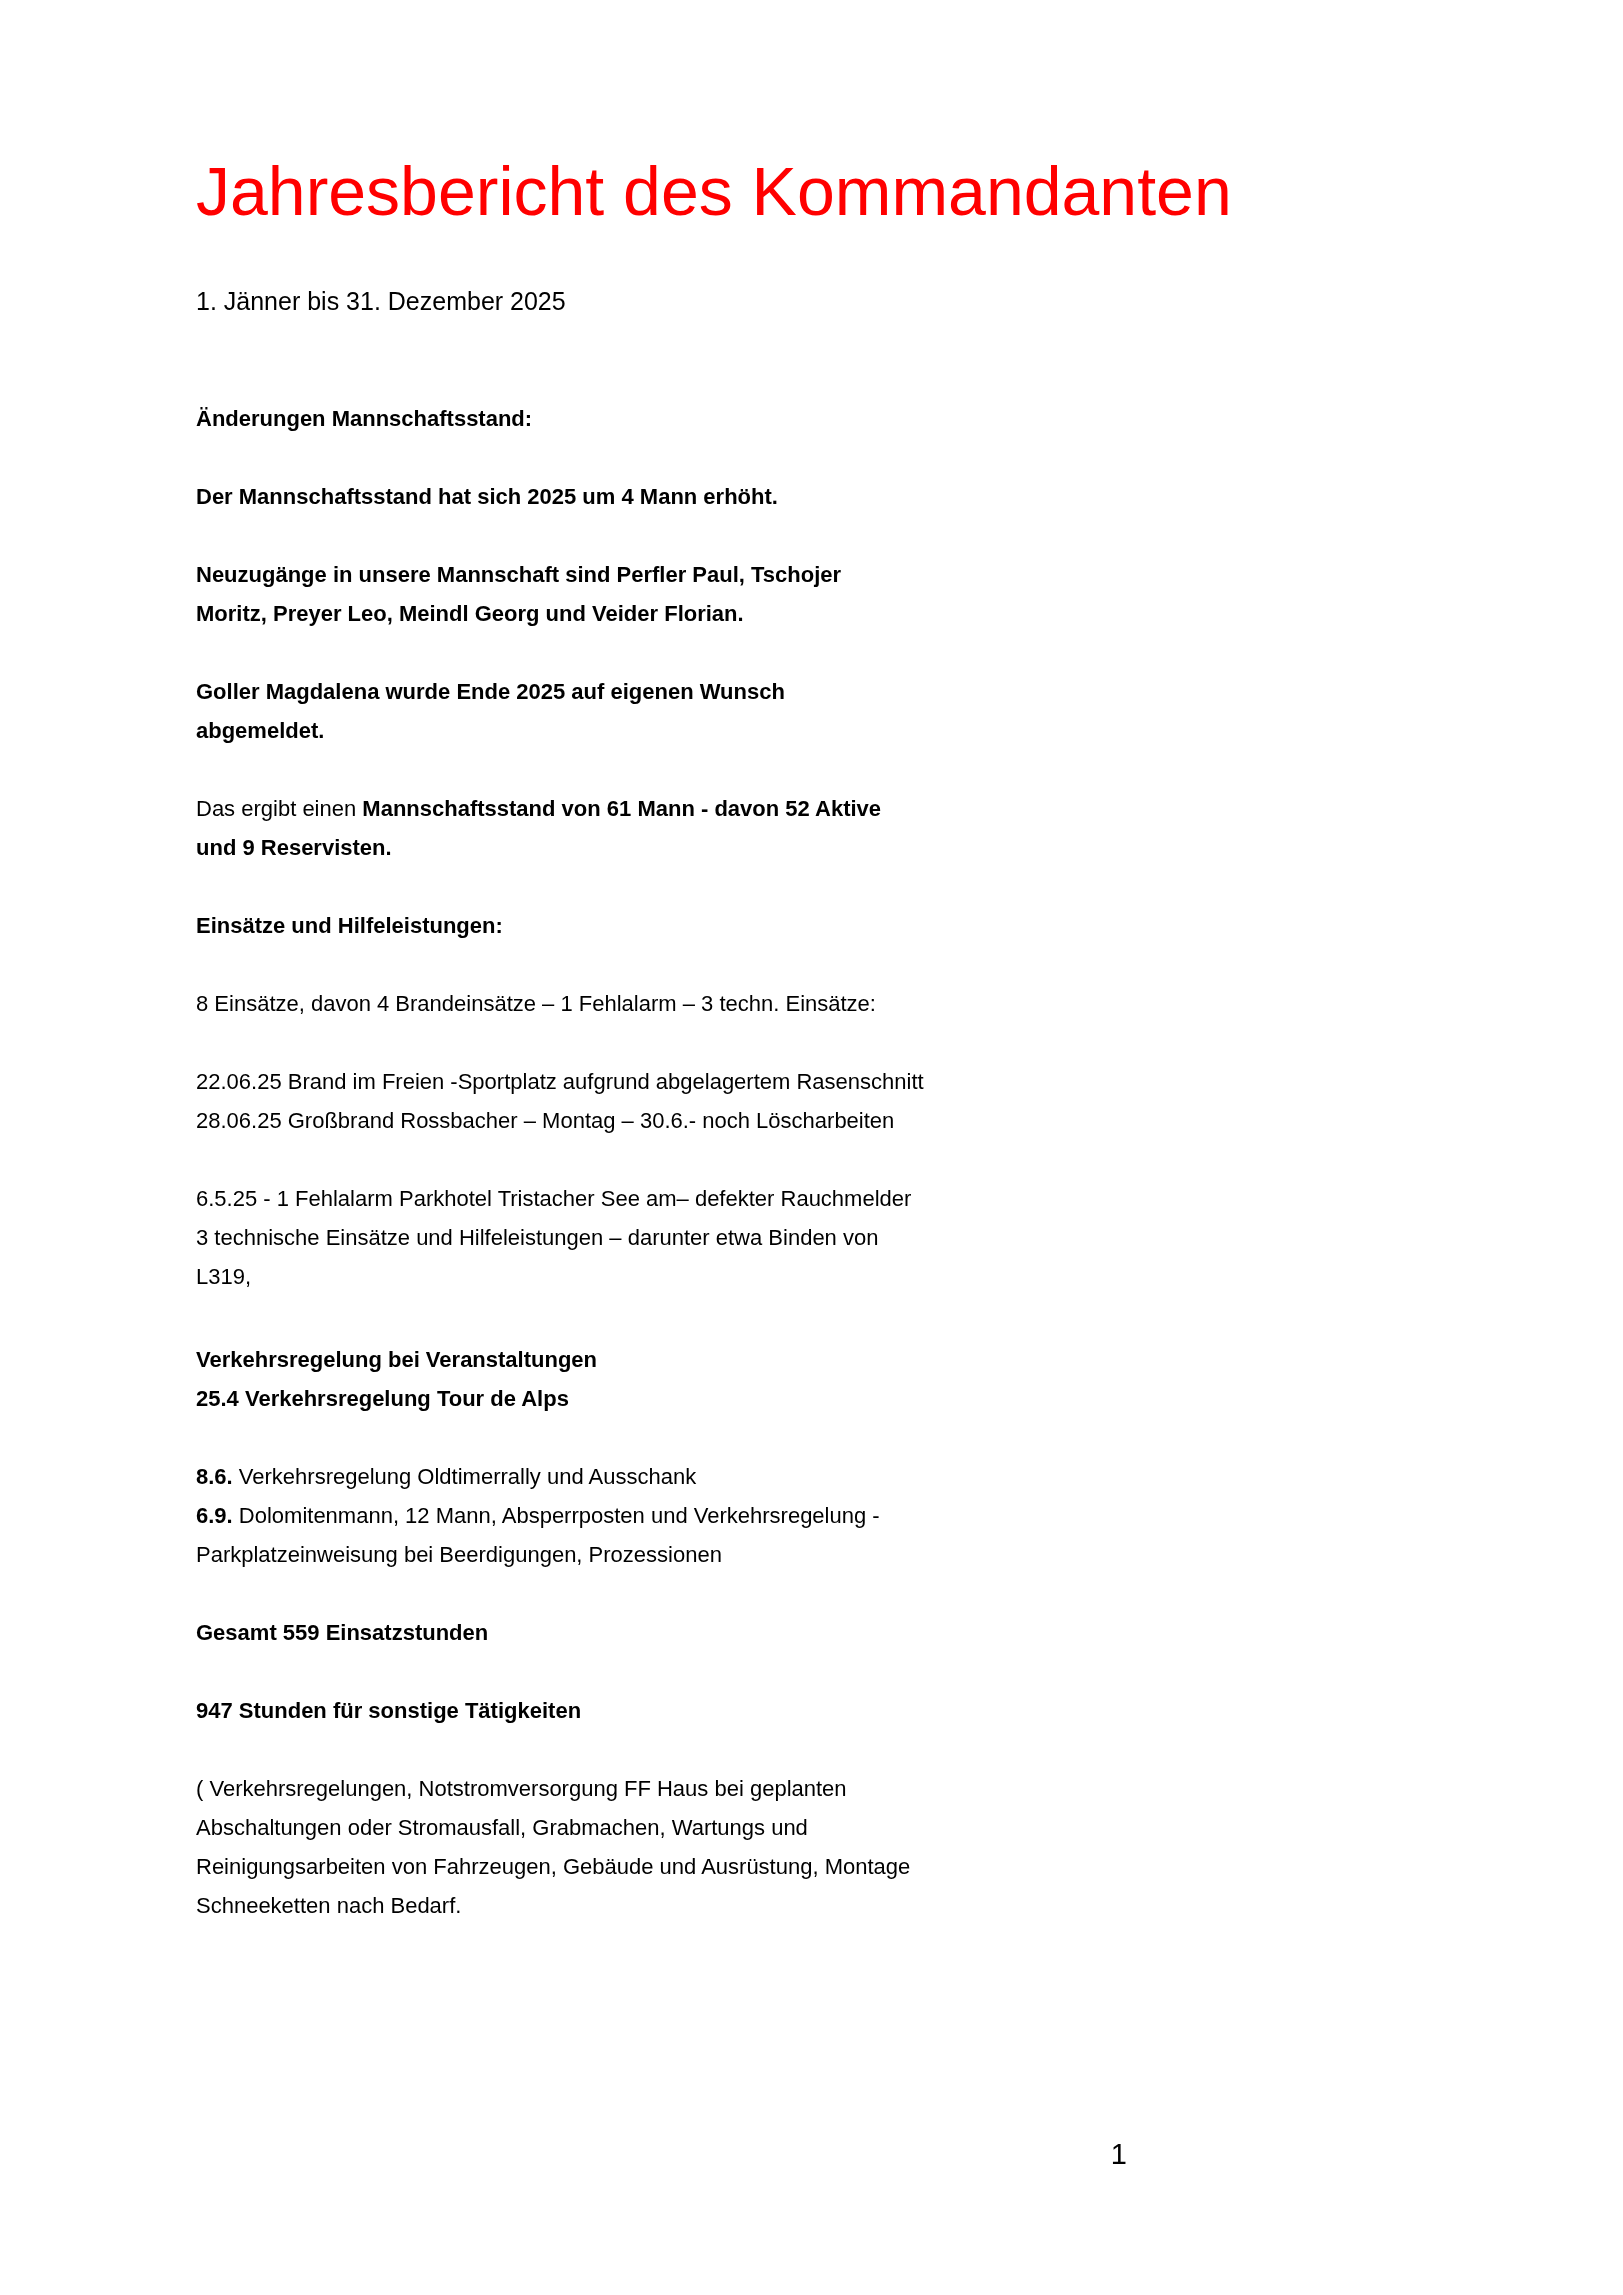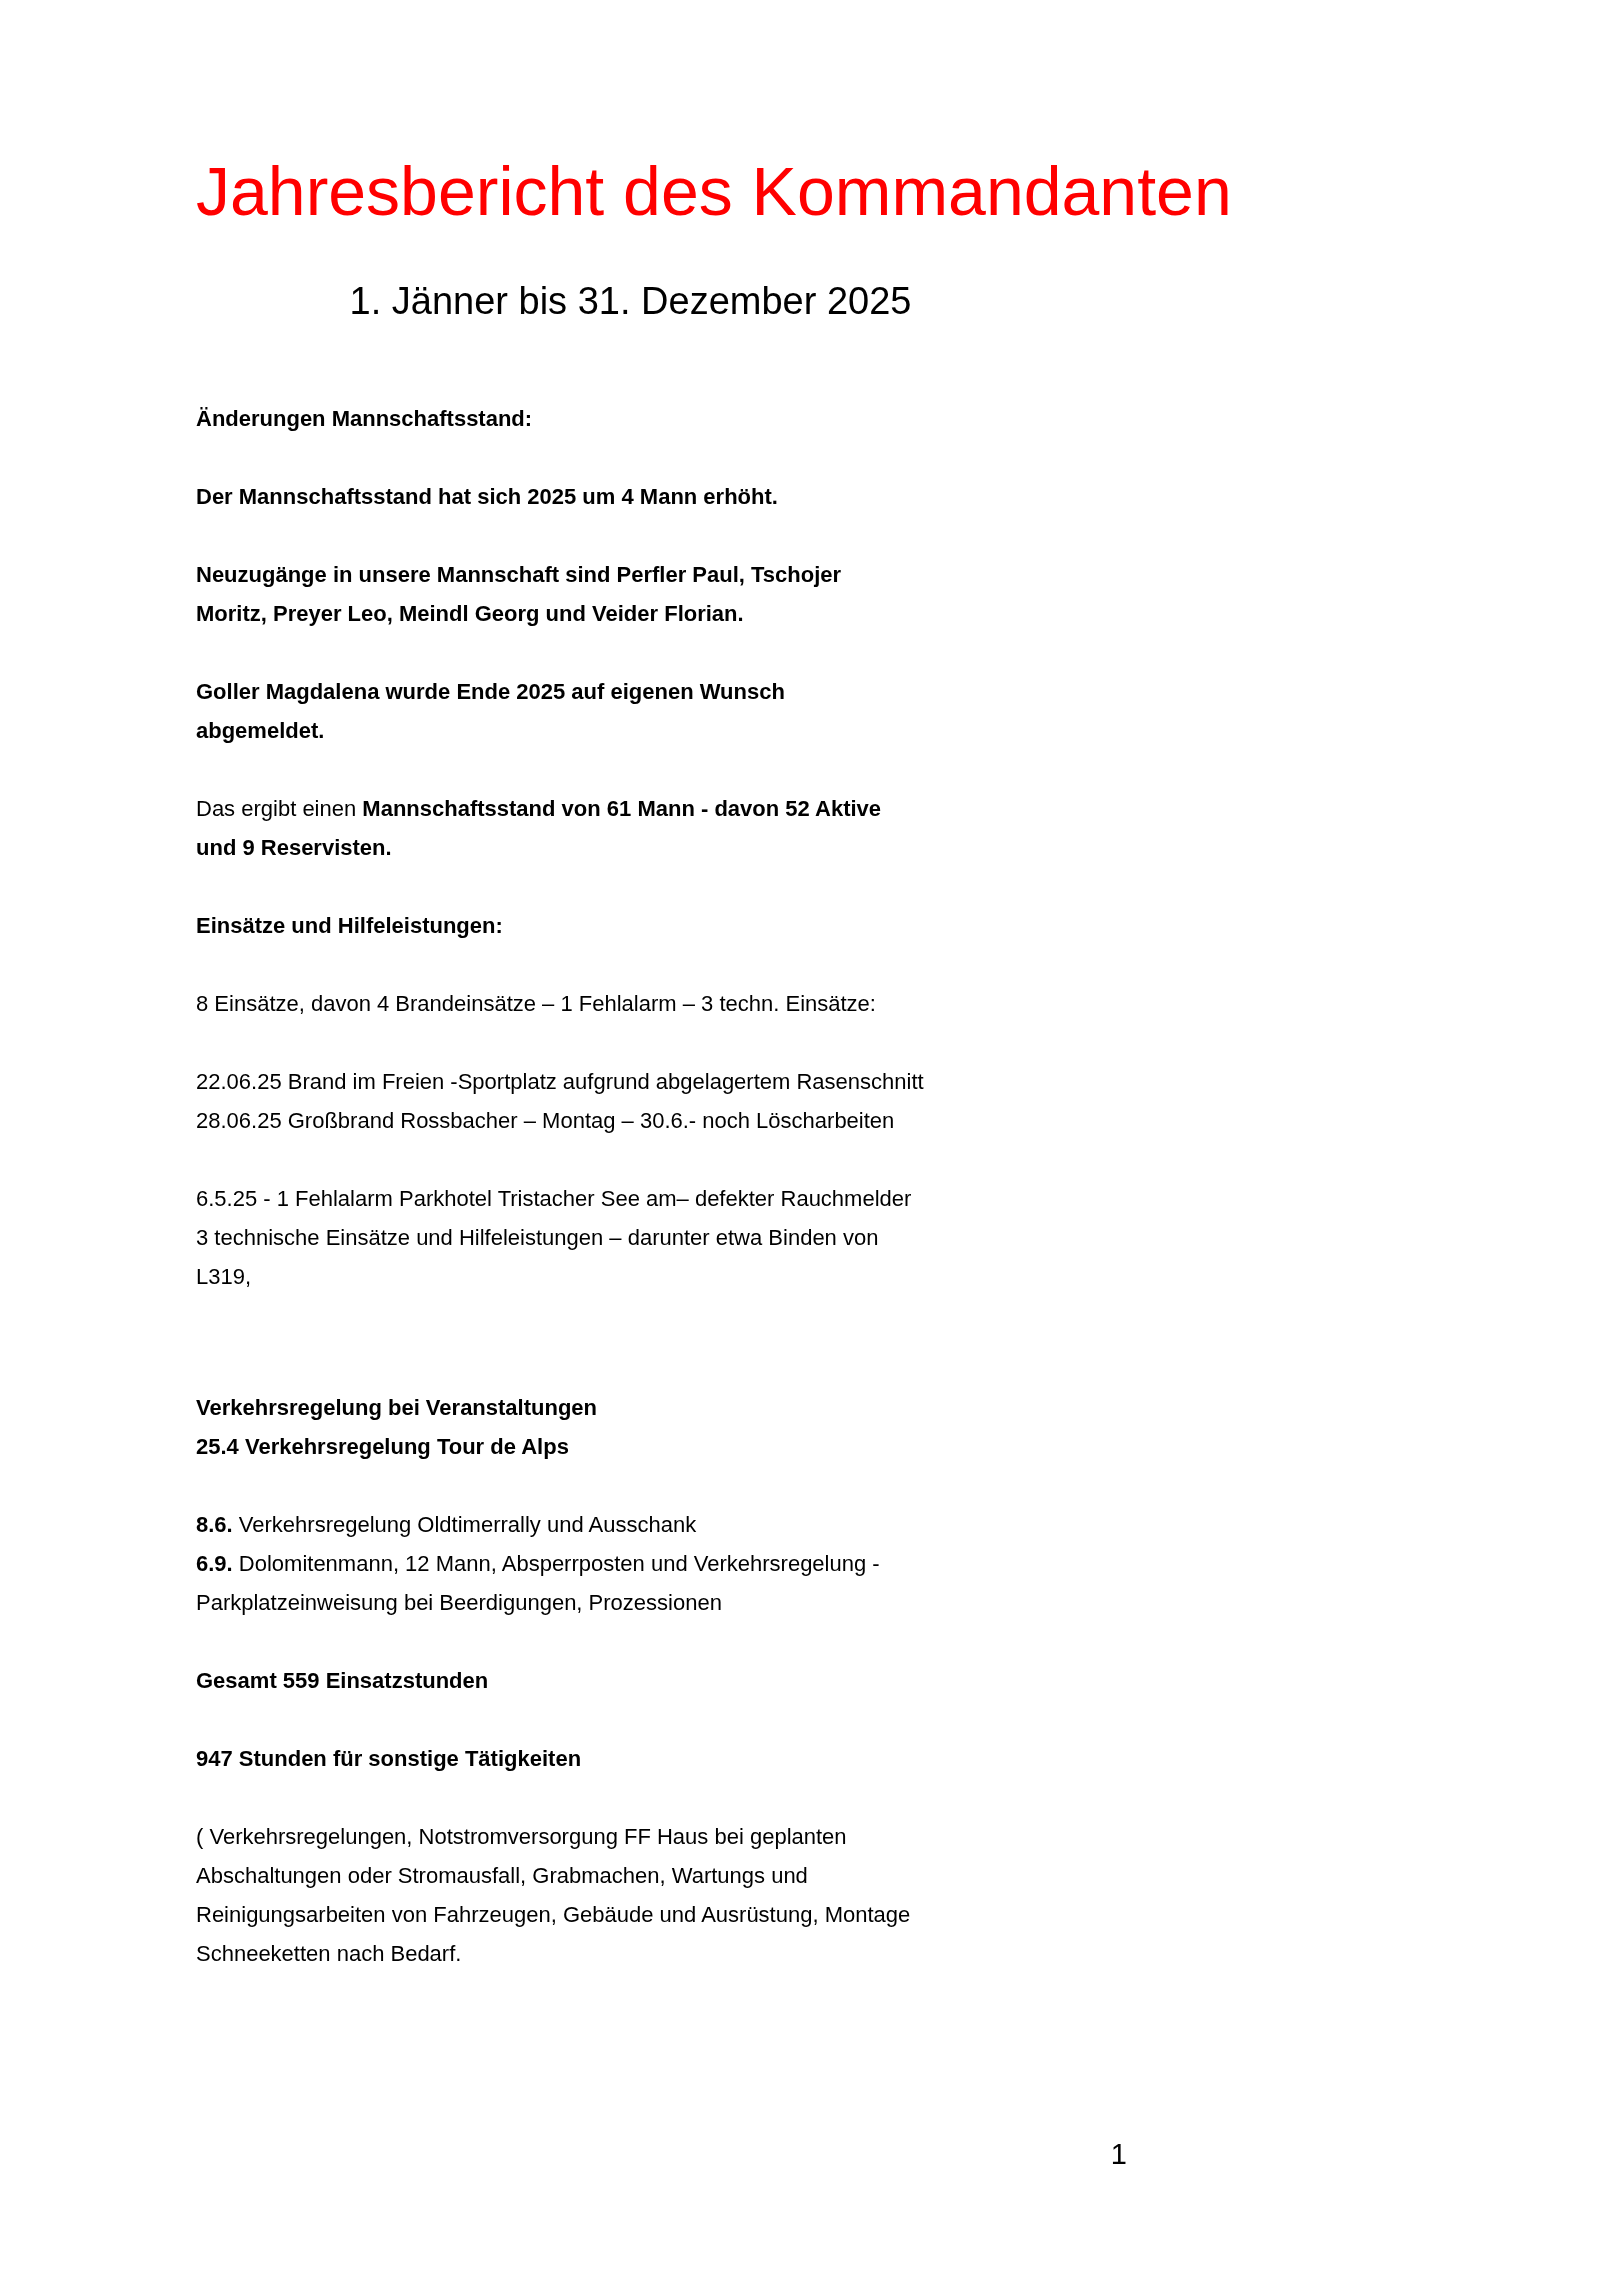--- a/index.html
+++ b/index.html
@@ -16,31 +16,30 @@
   }
   .title {
     margin: 0;
     font-size: 68px;
     line-height: 85px;
     font-weight: 400;
     text-align: center;
     white-space: nowrap;
   }
   .subtitle {
-    font-size: 38px;
+    font-size: 25px;
     line-height: 39px;
-    text-align: center;
     margin: 48px 65px 78px 0;
   }
   .para {
     font-size: 22px;
     line-height: 39px;
     margin: 0 0 39px 0;
   }
-  .para.gap2 { margin-bottom: 92px; }
+  .para.gap2 { margin-bottom: 44px; }
   .line { white-space: nowrap; }
   .seg.b { font-weight: bold; }
   .pagenum {
     position: absolute;
     top: 2135px;
     right: 194px;
     font-size: 29px;
     line-height: 39px;
     text-align: right;
   }

